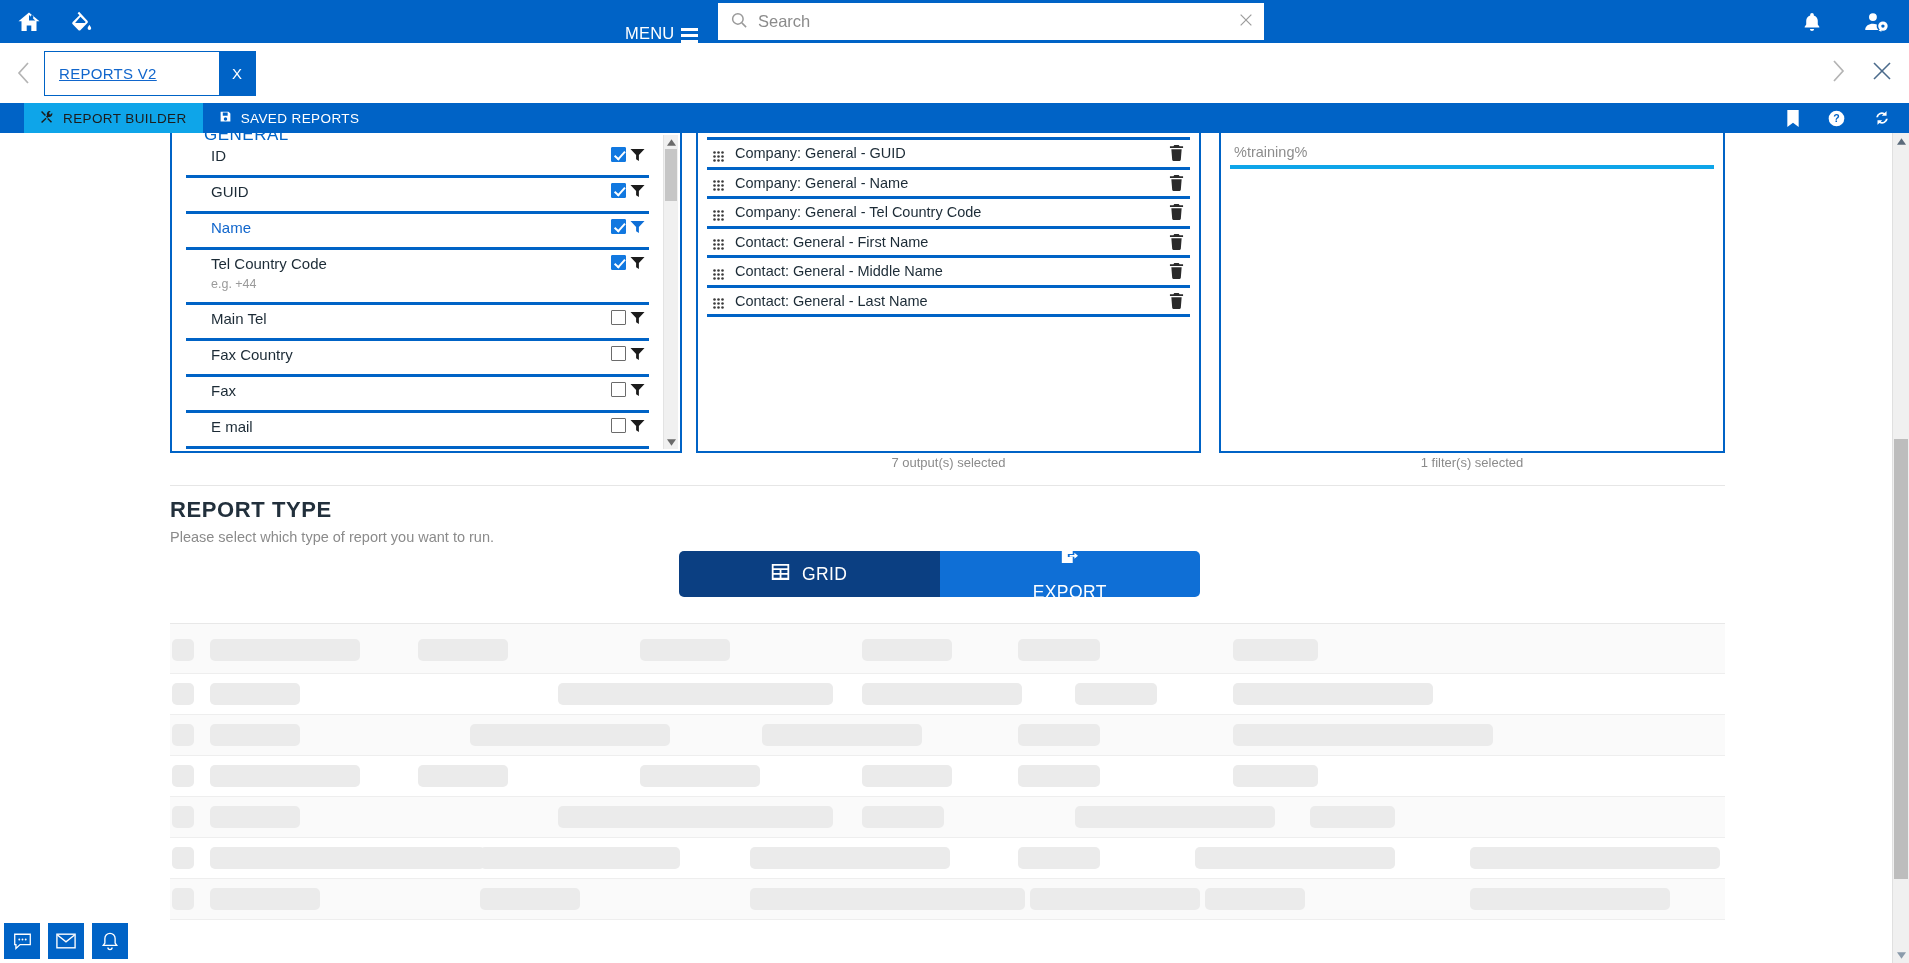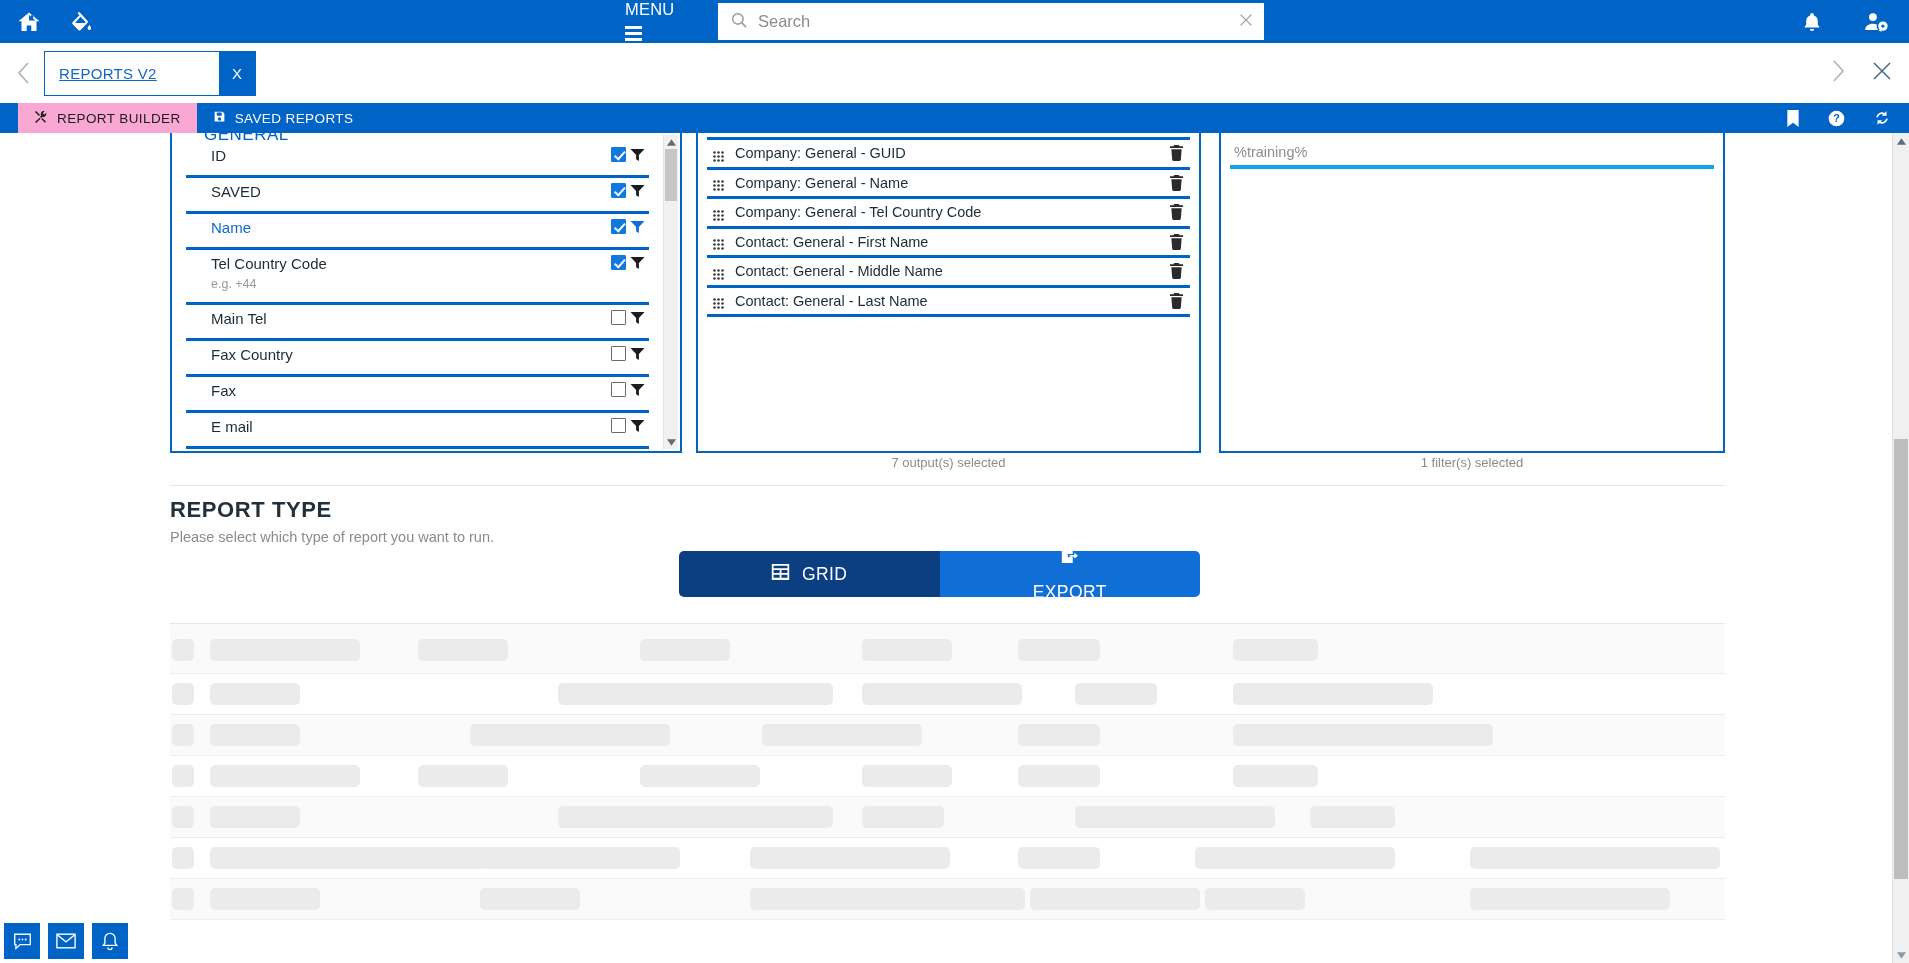--- a/index.html
+++ b/index.html
@@ -15,23 +15,22 @@
     position: absolute; left: 0; top: 0; width: 1909px; height: 43px;
     background: #0063c6;
     display: flex; align-items: center;
   }
   .topbar-left { display: flex; align-items: center; gap: 22px; padding-left: 14px; }
   .tb-icon { width: 30px; height: 30px; display: flex; align-items: center; justify-content: center; cursor: pointer; }
   .tb-icon svg { fill: #ffffff; }
 
   .menu-wrap {
     position: absolute; left: 625px; top: 0; height: 43px;
-    display: flex; align-items: flex-start; gap: 7px;
+    display: flex; align-items: flex-end; gap: 7px;
     cursor: pointer;
-    flex-direction: column;
   }
   .menu-label { color: #fff; font-size: 16.5px; letter-spacing: .2px; }
   .burger { display: flex; flex-direction: column; gap: 3px; }
   .burger i { display: block; width: 17px; height: 3px; background: #fff; }
 
   .searchbox {
     position: absolute; left: 718px; top: 3px; width: 546px; height: 37px;
     background: #fff; display: flex; align-items: center; padding: 0 10px 0 12px;
   }
   .searchbox .mag { flex: 0 0 auto; margin-right: 10px; }
@@ -71,21 +70,21 @@
 
   
   .subbar {
     position: absolute; left: 0; top: 103px; width: 1909px; height: 30px;
     background: #0063c6; display: flex; align-items: stretch;
   }
   .subtab {
     display: flex; align-items: center; gap: 9px;
     padding: 0 16px; font-size: 13.5px; letter-spacing: .4px; cursor: pointer;
   }
-  .subtab.active { background: #f9a8d4; color: #1c1c1c; margin-left: 18px; }
+  .subtab.active { background: #0ea5e9; color: #1c1c1c; margin-left: 24px; }
   .subtab.inactive { color: #fff; }
   .subbar-right { position: absolute; right: 18px; top: 0; height: 30px; display: flex; align-items: center; gap: 28px; }
   .subbar-right .si { cursor: pointer; display:flex; align-items:center; }
 
   
   .main {
     position: absolute; left: 0; top: 133px; width: 1909px; height: 830px;
     background: #fff; overflow: hidden;
   }
 
@@ -328,21 +327,21 @@
           <span class="frow-label">ID</span>
           <span class="frow-ctl">
             <span class="cbx on"></span>
             <span class="funnel"><svg width="15" height="14" viewBox="0 0 16 15">
                   <path d="M0.5 1h15l-6 6.6V14L6.5 12V7.6L0.5 1z" fill="#1c1c1c"></path>
                 </svg></span>
           </span>
         </div>
 
         <div class="frow">
-          <span class="frow-label">SAVED</span>
+          <span class="frow-label">GUID</span>
           <span class="frow-ctl">
             <span class="cbx on"></span>
             <span class="funnel"><svg width="15" height="14" viewBox="0 0 16 15">
                   <path d="M0.5 1h15l-6 6.6V14L6.5 12V7.6L0.5 1z" fill="#1c1c1c"></path>
                 </svg></span>
           </span>
         </div>
 
         <div class="frow">
           <span class="frow-label hl">Name</span>

